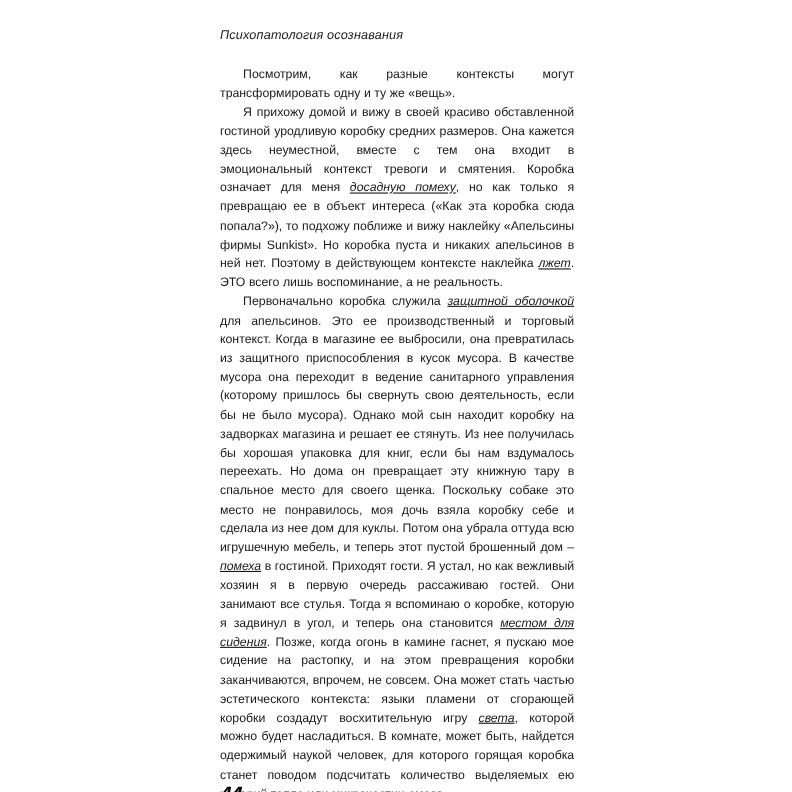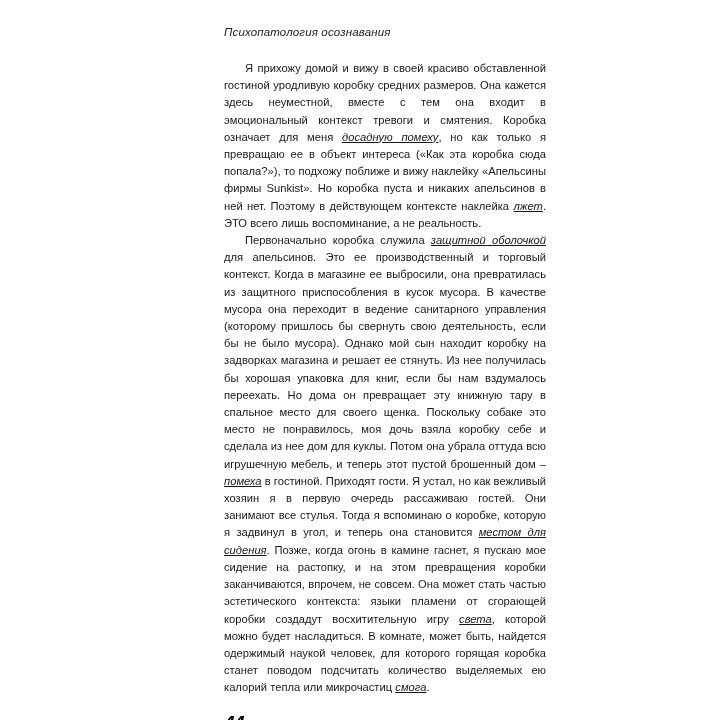--- a/index.html
+++ b/index.html
@@ -12,21 +12,20 @@
     background: #ffffff;
     font-family: "Liberation Sans", sans-serif;
     overflow: hidden;
   }
   .page {
     position: relative;
     width: 632px;
     height: 720px;
     background: #ffffff;
     box-sizing: border-box;
-    margin-left: 24px;
   }
   .running-head {
     position: absolute;
     left: 200px;
     top: 26px;
     font-style: italic;
     font-size: 11.5px;
     letter-spacing: 0.15px;
     color: #1b1b1b;
     white-space: nowrap;
@@ -64,19 +63,20 @@
   }
 </style>
 </head>
 <body>
 
 <div class="page">
 
   <div class="running-head">Психопатология осознавания</div>
 
   <div class="text-block" id="text-block">
+      <p class="para"><span>Посмотрим, как разные контексты могут трансформировать одну и ту же «вещь».</span></p>
       <p class="para"><span>Я прихожу домой и вижу в своей красиво обставленной гостиной уродливую коробку средних размеров. Она кажется здесь неуместной, вместе с тем она входит в эмоциональный контекст тревоги и смятения. Коробка означает для меня </span><em>досадную помеху</em><span>, но как только я превращаю ее в объект интереса («Как эта коробка сюда попала?»), то подхожу поближе и вижу наклейку «Апельсины фирмы Sunkist». Но коробка пуста и никаких апельсинов в ней нет. Поэтому в действующем контексте наклейка </span><em>лжет</em><span>. ЭТО всего лишь воспоминание, а не реальность.</span></p>
       <p class="para"><span>Первоначально коробка служила </span><em>защитной оболочкой</em><span> для апельсинов. Это ее производственный и торговый контекст. Когда в магазине ее выбросили, она превратилась из защитного приспособления в кусок мусора. В качестве мусора она переходит в ведение санитарного управления (которому пришлось бы свернуть свою деятельность, если бы не было мусора). Однако мой сын находит коробку на задворках магазина и решает ее стянуть. Из нее получилась бы хорошая упаковка для книг, если бы нам вздумалось переехать. Но дома он превращает эту книжную тару в спальное место для своего щенка. Поскольку собаке это место не понравилось, моя дочь взяла коробку себе и сделала из нее дом для куклы. Потом она убрала оттуда всю игрушечную мебель, и теперь этот пустой брошенный дом – </span><em>помеха</em><span> в гостиной. Приходят гости. Я устал, но как вежливый хозяин я в первую очередь рассаживаю гостей. Они занимают все стулья. Тогда я вспоминаю о коробке, которую я задвинул в угол, и теперь она становится </span><em>местом для сидения</em><span>. Позже, когда огонь в камине гаснет, я пускаю мое сидение на растопку, и на этом превращения коробки заканчиваются, впрочем, не совсем. Она может стать частью эстетического контекста: языки пламени от сгорающей коробки создадут восхитительную игру </span><em>света</em><span>, которой можно будет насладиться. В комнате, может быть, найдется одержимый наукой человек, для которого горящая коробка станет поводом подсчитать количество выделяемых ею калорий тепла или микрочастиц </span><em>смога</em><span>.</span></p>
     </div>
 
   <div class="page-number">44</div>
 
 </div>
 
 </body></html>

